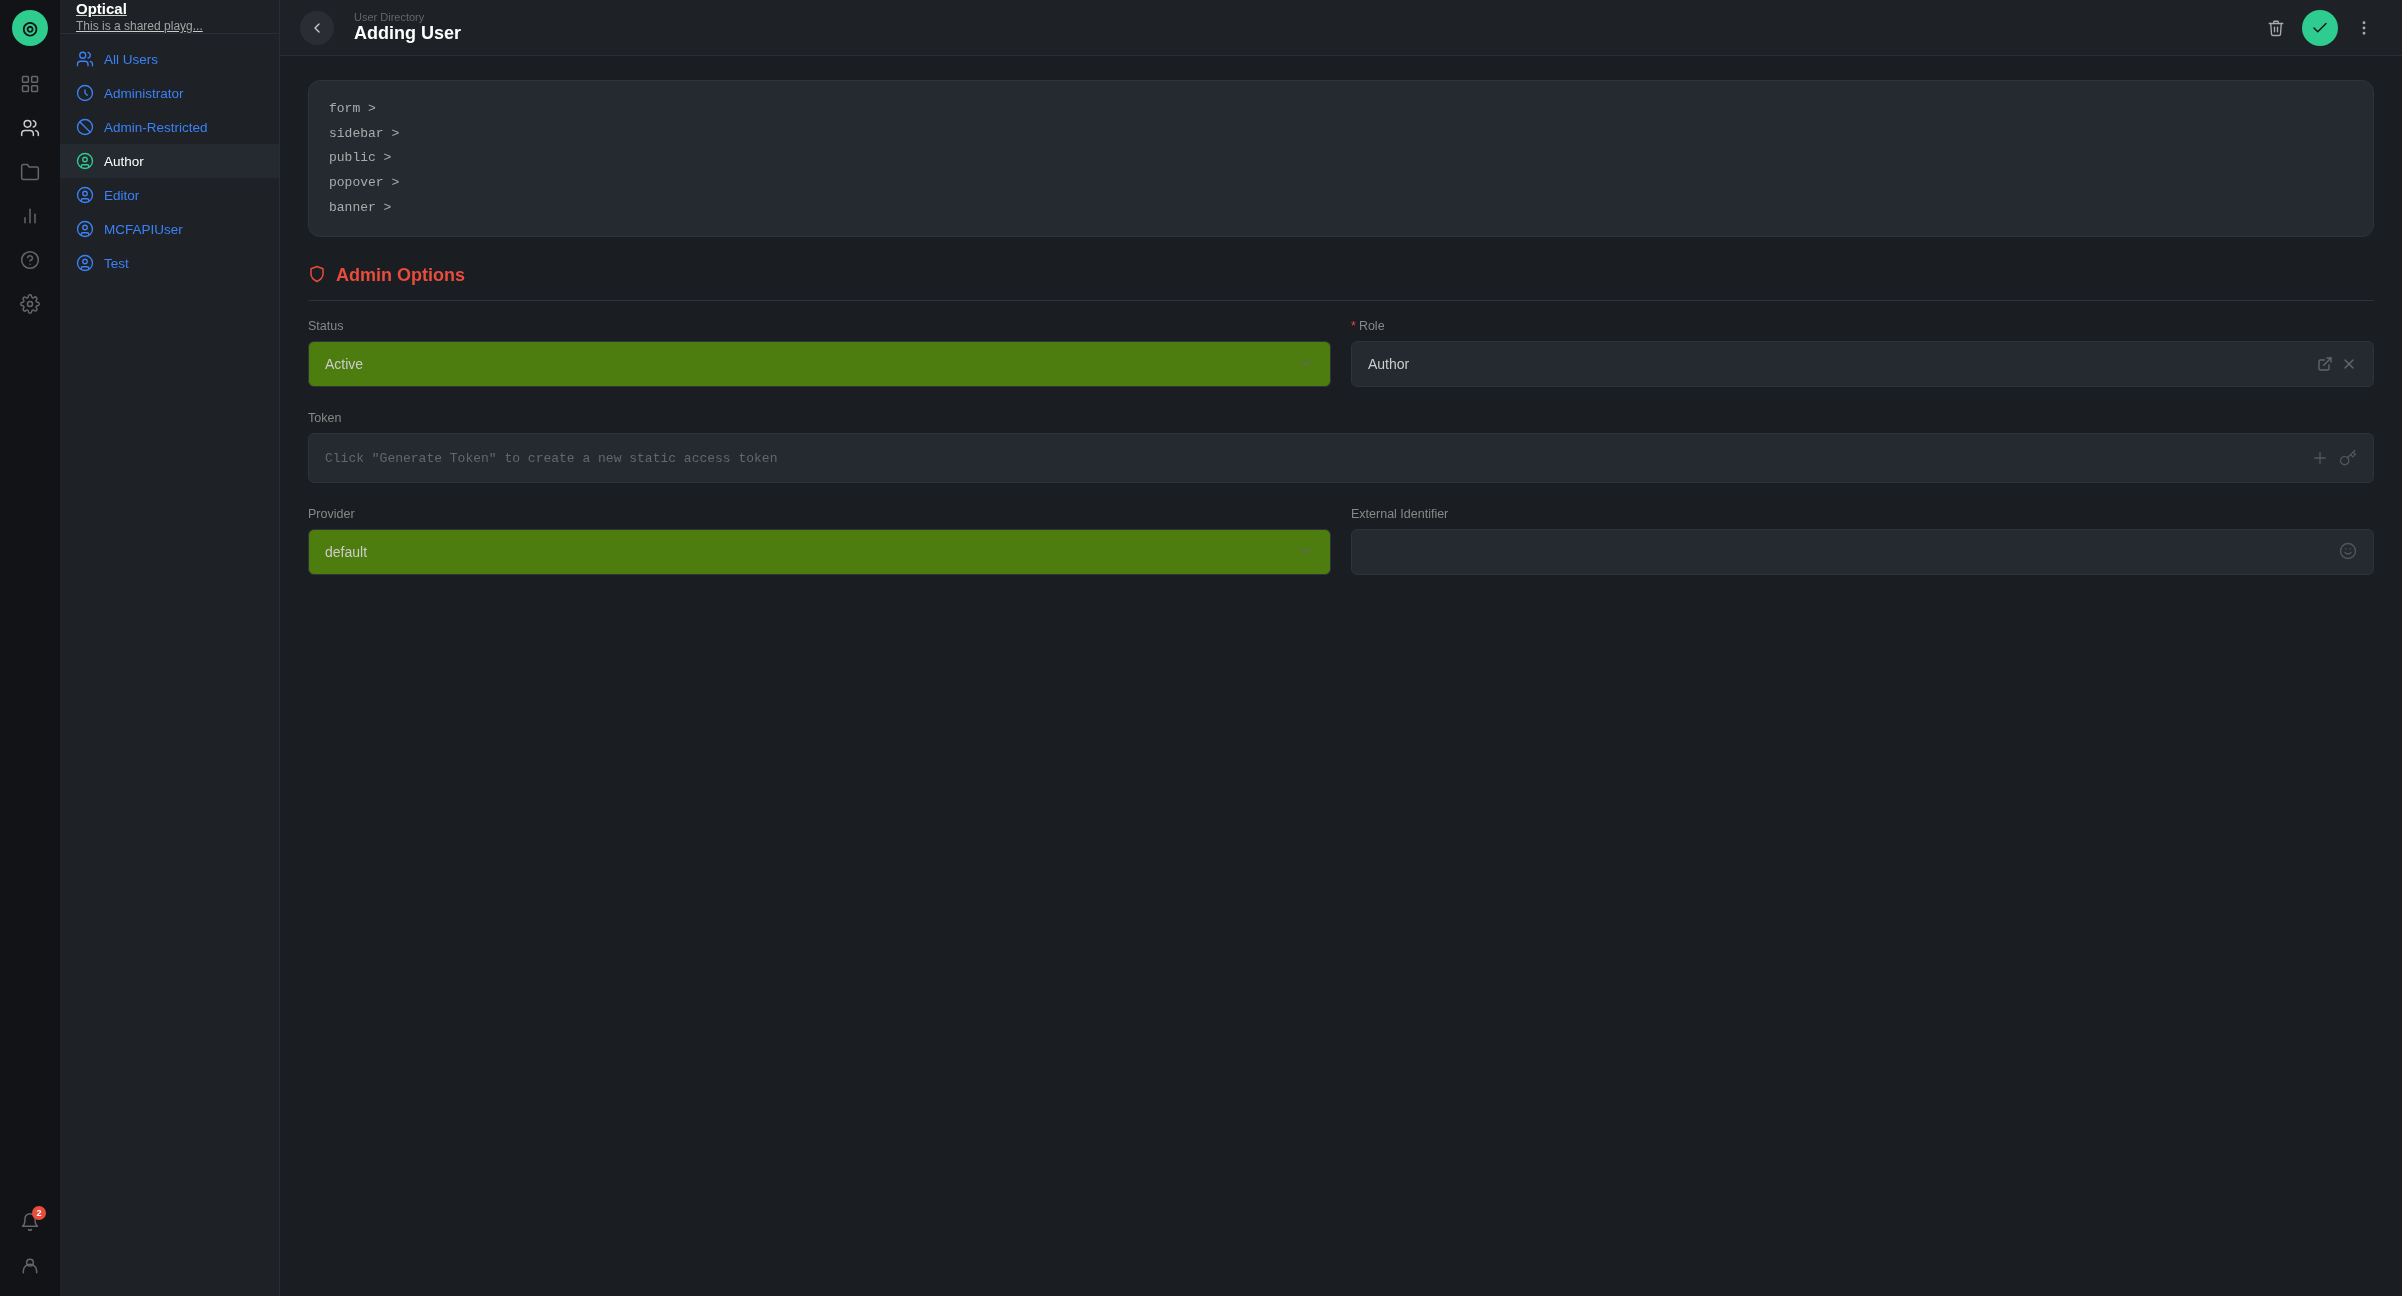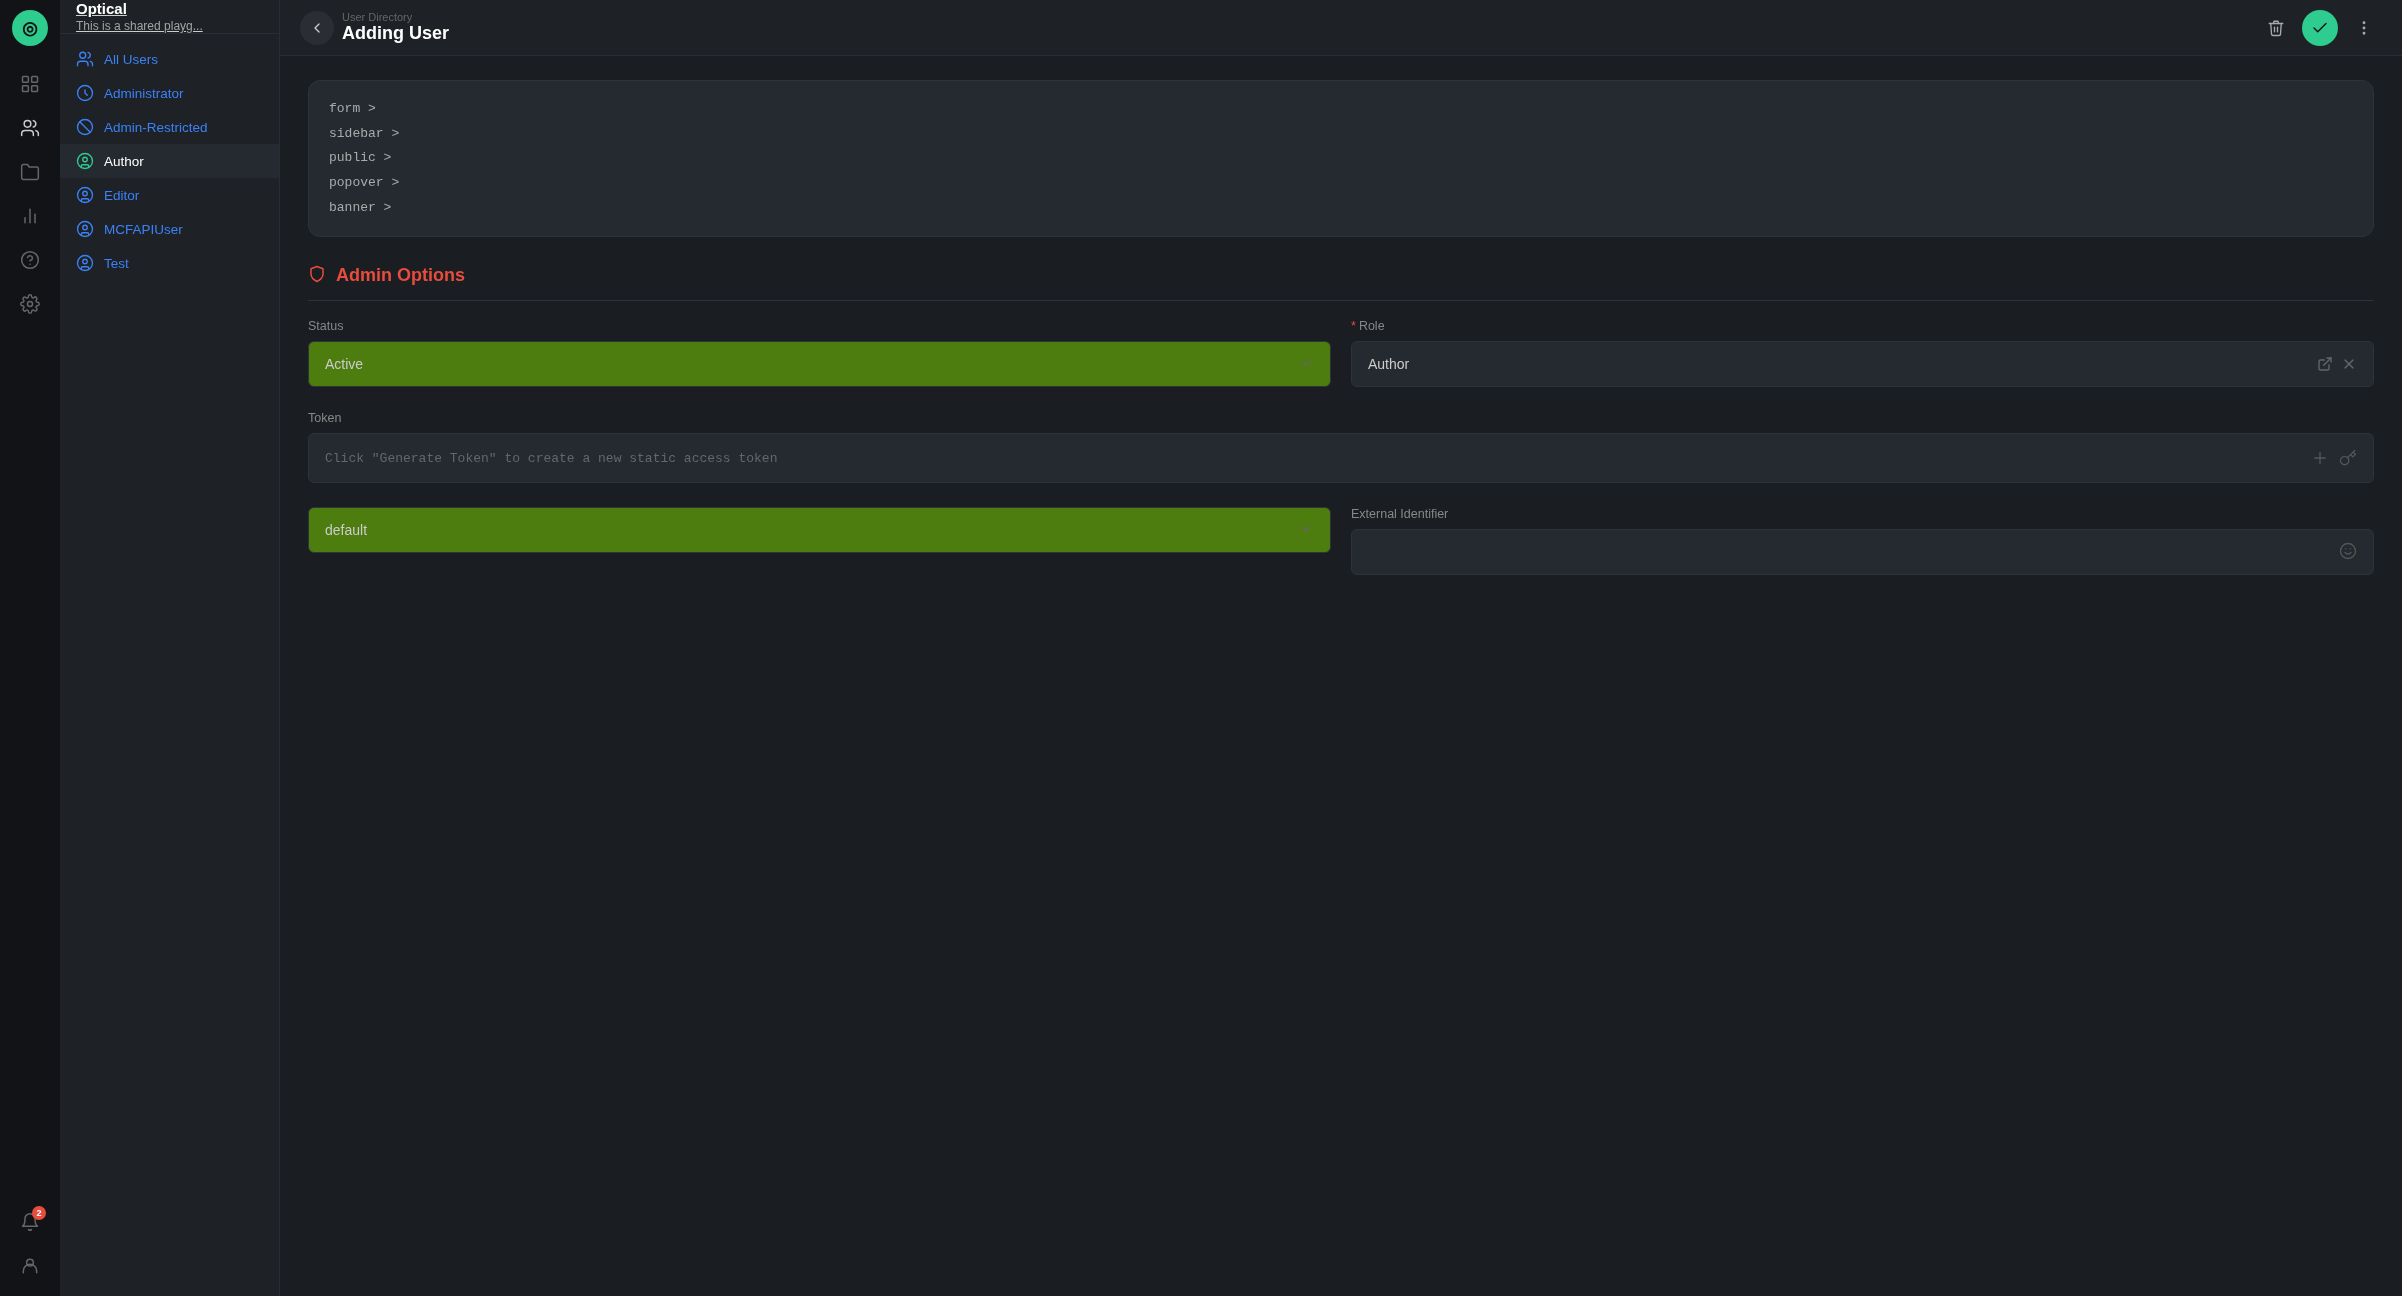--- a/index.html
+++ b/index.html
@@ -143,21 +143,21 @@
     }
 
     
     .topbar {
       height: 56px;
       background: #1e2126;
       border-bottom: 1px solid #2a2d33;
       display: flex;
       align-items: center;
       padding: 0 20px;
-      gap: 8px;
+      gap: 20px;
     }
     .back-btn {
       width: 34px;
       height: 34px;
       border-radius: 50%;
       background: #2a2d33;
       display: flex;
       align-items: center;
       justify-content: center;
       cursor: pointer;
@@ -673,20 +673,23 @@
             <svg viewBox="0 0 24 24">
                 <path d="M21 2l-2 2m-7.61 7.61a5.5 5.5 0 11-7.778 7.778 5.5 5.5 0 017.777-7.777zm0 0L15.5 7.5m0 0l3 3L22 7l-3-3m-3.5 3.5L19 4"></path>
               </svg>
           </div>
         </div>
       </div>
 
       <div class="form-row">
 
         <div class="form-field">
+          <div class="form-label">
+            <span>Provider</span>
+          </div>
           <div class="select-wrapper">
             <div class="select-box">
               <span>default</span>
               <span class="chevron-icon">
                 <svg viewBox="0 0 24 24">
                     <polyline points="6 9 12 15 18 9"></polyline>
                   </svg>
               </span>
             </div>
           </div>

